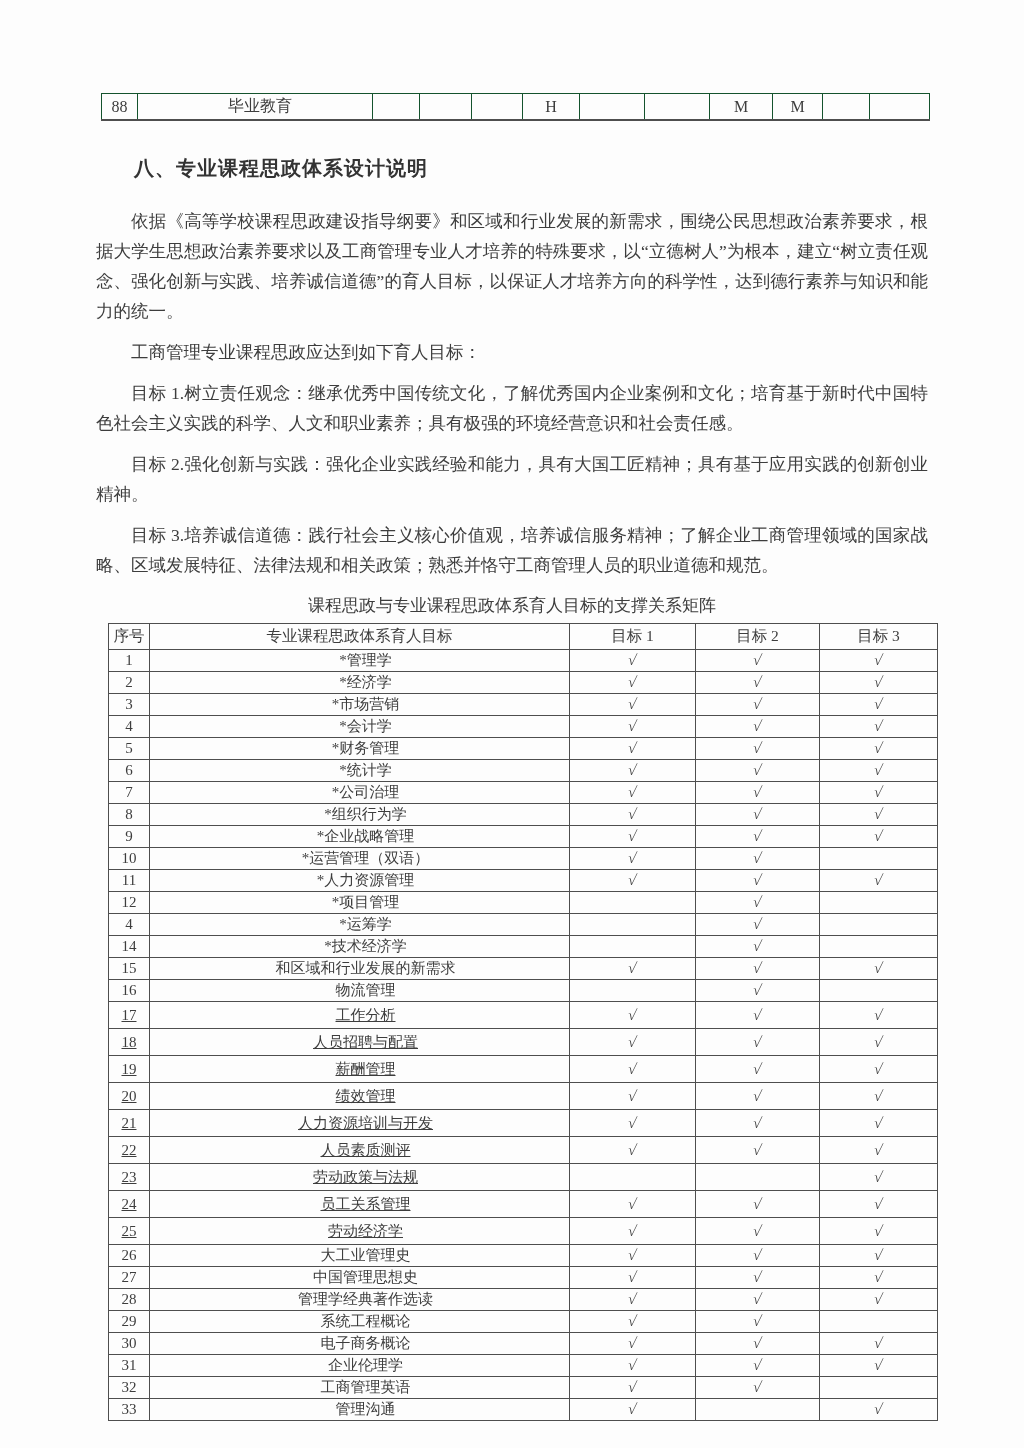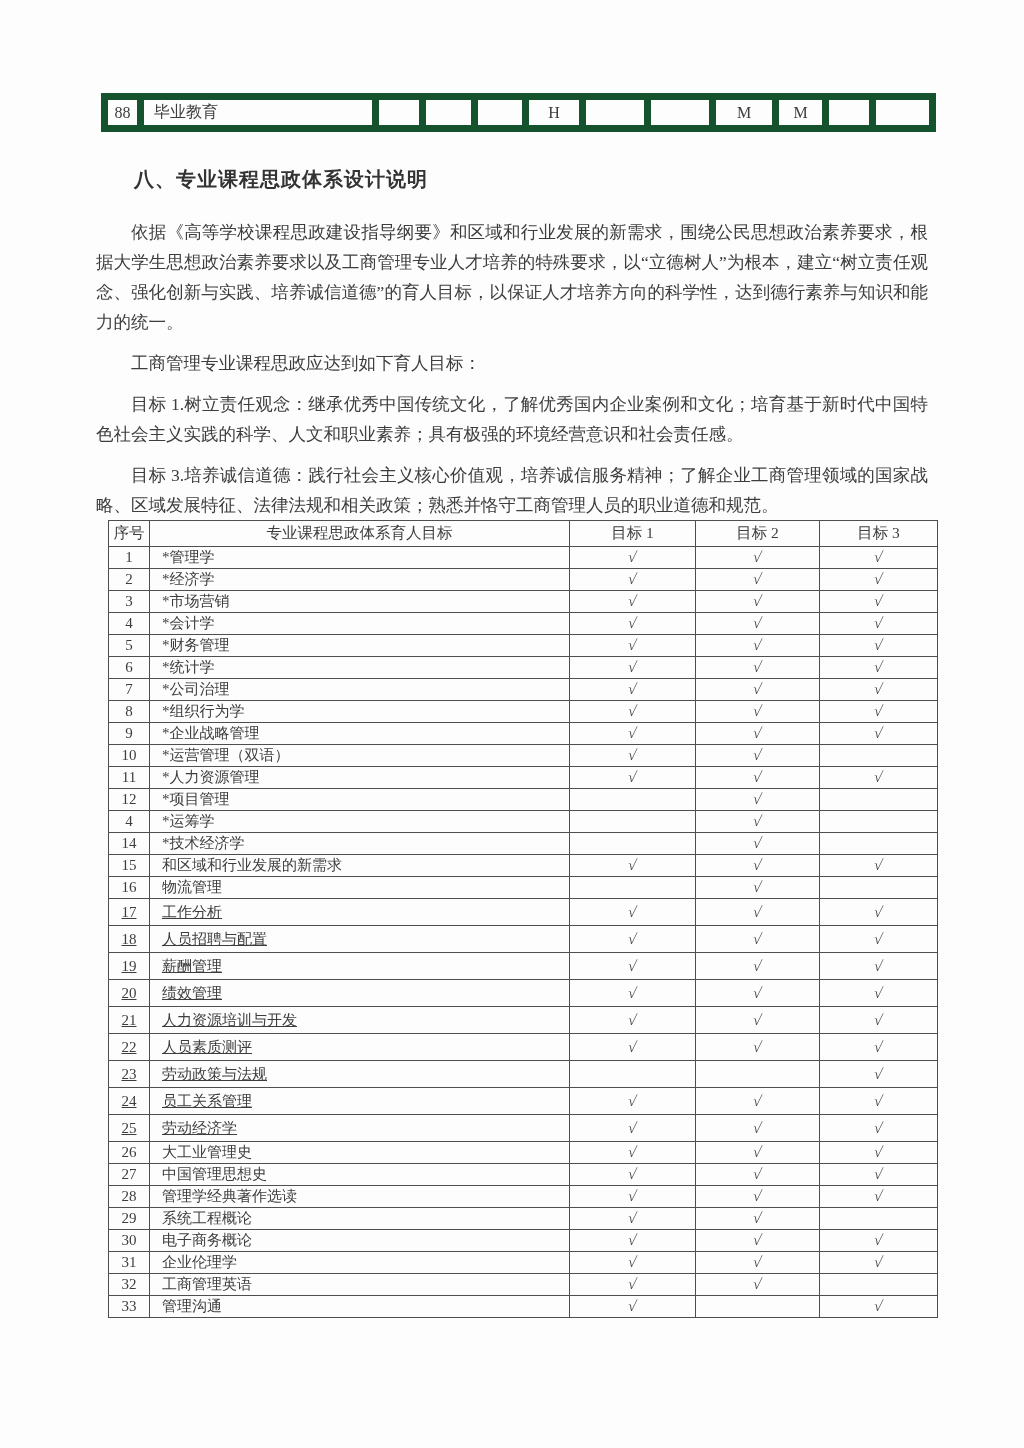--- a/index.html
+++ b/index.html
@@ -26,29 +26,29 @@
   
   table { border-collapse: collapse; margin-left: 12px; }
   .prev-table {
     margin-top: 93px;
     margin-left: 5px;
     width: 828px;
     table-layout: fixed;
     font-size: 16px;
   }
   .prev-table td {
-    border: 7px solid #14532d;
+    border: 1px solid #14532d;
     height: 25px;
     text-align: center;
     padding: 0;
     overflow: hidden;
     white-space: nowrap;
   }
   .prev-table td.course-name-cell {
-    text-align: left;
+    text-align: center;
     padding-left: 10px;
   }
   .prev-table { border-bottom: 2px solid #4e4e4e; }
 
   
   .section-heading {
     margin: 34px 0 0 38px;
     font-family: Liberation Sans, sans-serif;
     font-weight: bold;
     font-size: 20px;
@@ -83,21 +83,21 @@
     border: 1px solid #4e4e4e;
     padding: 0;
     overflow: hidden;
     white-space: nowrap;
     font-weight: normal;
   }
   .matrix-table thead th { height: 25px; text-align: center; font-size: 15.5px; }
   .matrix-table tbody tr { height: 22px; }
   .matrix-table tbody tr.tall { height: 27px; text-decoration: underline; }
   .matrix-table td.idx { text-align: center; }
-  .matrix-table td.name { text-align: left; padding-left: 12px; }
+  .matrix-table td.name { text-align: center; padding-left: 12px; }
   .matrix-table td.goal { text-align: center; }
   .check {
     display: inline-block;
     transform: skewX(-10deg);
     font-size: 15px;
     color: #474747;
   }
 </style>
 </head>
 <body>
@@ -138,23 +138,25 @@
           </tr>
       </tbody>
     </table>
 
     <h2 class="section-heading">八、专业课程思政体系设计说明</h2>
 
     <div class="body-text">
       <p>依据《高等学校课程思政建设指导纲要》和区域和行业发展的新需求，围绕公民思想政治素养要求，根据大学生思想政治素养要求以及工商管理专业人才培养的特殊要求，以“立德树人”为根本，建立“树立责任观念、强化创新与实践、培养诚信道德”的育人目标，以保证人才培养方向的科学性，达到德行素养与知识和能力的统一。</p>
       <p>工商管理专业课程思政应达到如下育人目标：</p>
       <p>目标 1.树立责任观念：继承优秀中国传统文化，了解优秀国内企业案例和文化；培育基于新时代中国特色社会主义实践的科学、人文和职业素养；具有极强的环境经营意识和社会责任感。</p>
+      <p>目标 2.强化创新与实践：强化企业实践经验和能力，具有大国工匠精神；具有基于应用实践的创新创业精神。</p>
       <p>目标 3.培养诚信道德：践行社会主义核心价值观，培养诚信服务精神；了解企业工商管理领域的国家战略、区域发展特征、法律法规和相关政策；熟悉并恪守工商管理人员的职业道德和规范。</p>
     </div>
 
+    <div class="matrix-title">课程思政与专业课程思政体系育人目标的支撑关系矩阵</div>
 
     <table class="matrix-table">
       <colgroup>
         <col style="width:41px">
           <col style="width:420px">
         <col style="width:126px">
           <col style="width:124px">
           <col style="width:118px">
       </colgroup>
       <thead>

